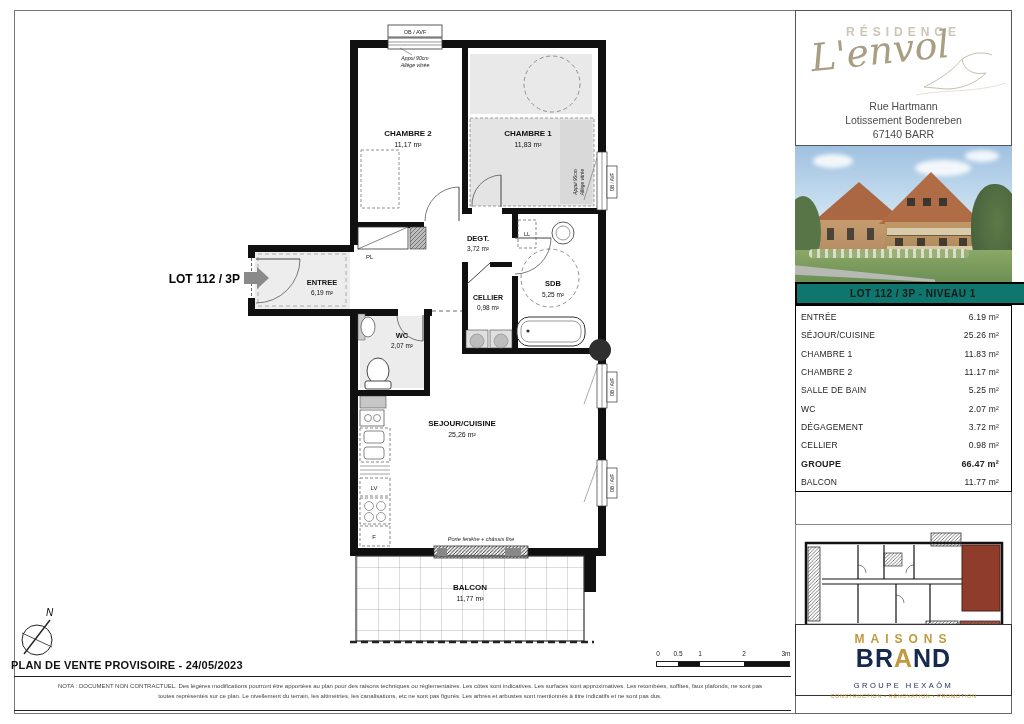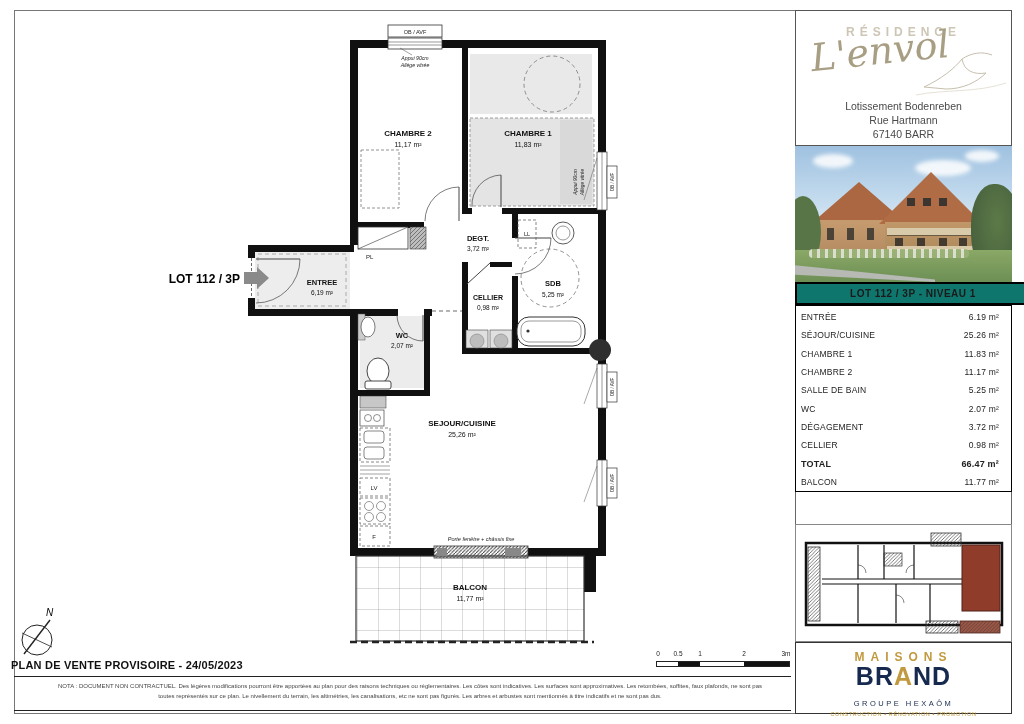--- a/index.html
+++ b/index.html
@@ -24,21 +24,21 @@
   .res-name{position:absolute;left:14px;top:18px;width:140px;text-align:center;font-family:"DejaVu Serif",serif;font-style:italic;font-size:38px;color:#a89e83;transform:rotate(-6deg);}
   .addr{position:absolute;left:0;top:88px;width:100%;text-align:center;font-size:10.5px;line-height:14px;color:#4a4a4a;}
   .photo{left:795px;top:146px;width:217px;height:136px;overflow:hidden;background:linear-gradient(180deg,#9fc1e0 0%,#c9dff0 45%,#e9f2f8 72%);}
   .photo *{position:absolute;box-sizing:border-box;}
   .cloud{background:#fff;border-radius:50%;filter:blur(2px);opacity:.85;}
   .lot-header{left:795px;top:282px;width:236px;height:23px;border:2px solid #000;display:flex;align-items:center;justify-content:center;font-size:10px;font-weight:bold;letter-spacing:.5px;background:#0f766e;}
   .area-table{left:795px;top:305px;width:217px;height:187px;border:1.5px solid #000;background:#fff;padding:6px 12px 4px 5px;display:flex;flex-direction:column;justify-content:space-between;}
   .trow{display:flex;justify-content:space-between;font-size:8.5px;color:#222;letter-spacing:.2px;}
   .trow.bold{font-weight:bold;font-size:9px;}
   .keyplan-box{left:795px;top:524px;width:217px;height:118px;border:1px solid #888;background:#fff;}
-  .brand-box{left:795px;top:642px;width:217px;height:72px;border:1.5px solid #333;background:#fff;text-align:center;}
+  .brand-box{left:795px;top:624px;width:217px;height:72px;border:1.5px solid #333;background:#fff;text-align:center;}
   .brand-maisons{margin-top:7px;font-size:12px;letter-spacing:6px;color:#c19a3f;font-weight:bold;}
   .brand-word{font-size:25px;font-weight:bold;color:#16294e;letter-spacing:1px;line-height:1.02;}
   .brand-word .gold{color:#c19a3f;}
   .brand-groupe{font-size:7.5px;font-weight:normal;letter-spacing:2.5px;color:#16294e;margin-top:9px;}
   .brand-tagline{font-size:5.5px;letter-spacing:.6px;color:#c19a3f;margin-top:3px;}
 </style>
 </head>
 <body>
 
 <div class="page">
@@ -263,22 +263,22 @@
 
   <div class="abs logo-box">
     <div class="res-label">RÉSIDENCE</div>
     <div class="res-name">L'envol</div>
     <svg class="abs" style="left:120px;top:38px;" width="90" height="50" viewBox="0 0 90 50">
       <path d="M8 38 C25 30 38 20 46 10 C48 22 58 26 70 24 C60 34 46 40 30 40 Z" fill="none" stroke="#c6bfae" stroke-width="1"></path>
       <path d="M46 10 C55 4 66 2 76 6" fill="none" stroke="#c6bfae" stroke-width="1"></path>
       <path d="M0 46 C30 40 60 44 90 34" fill="none" stroke="#e6e2d7" stroke-width="1"></path>
     </svg>
     <div class="addr">
+      <div>Rue Hartmann</div>
       <div>Lotissement Bodenreben</div>
-      <div>Rue Hartmann</div>
       <div>67140 BARR</div>
     </div>
   </div>
 
   <div class="abs photo">
     <div class="cloud" style="left:18px;top:8px;width:40px;height:14px;"></div>
     <div class="cloud" style="left:120px;top:14px;width:56px;height:16px;"></div>
     <div class="cloud" style="left:170px;top:4px;width:34px;height:12px;"></div>
     <div style="left:18px;top:36px;width:92px;height:40px;background:#aa6742;clip-path:polygon(0 100%,50% 0,100% 100%);"></div>
     <div style="left:24px;top:74px;width:80px;height:44px;background:linear-gradient(#c59b6e,#b08760);"></div>
@@ -341,21 +341,21 @@
         <span class="tlabel">DÉGAGEMENT</span>
         <span class="tvalue">3.72 m²</span>
       </div>
 
       <div class="trow">
         <span class="tlabel">CELLIER</span>
         <span class="tvalue">0.98 m²</span>
       </div>
 
       <div class="trow bold">
-        <span class="tlabel">TOTAL</span>
+        <span class="tlabel">GROUPE</span>
         <span class="tvalue">66.47 m²</span>
       </div>
 
       <div class="trow">
         <span class="tlabel">BALCON</span>
         <span class="tvalue">11.77 m²</span>
       </div>
     </div>
 
   <div class="abs keyplan-box">

